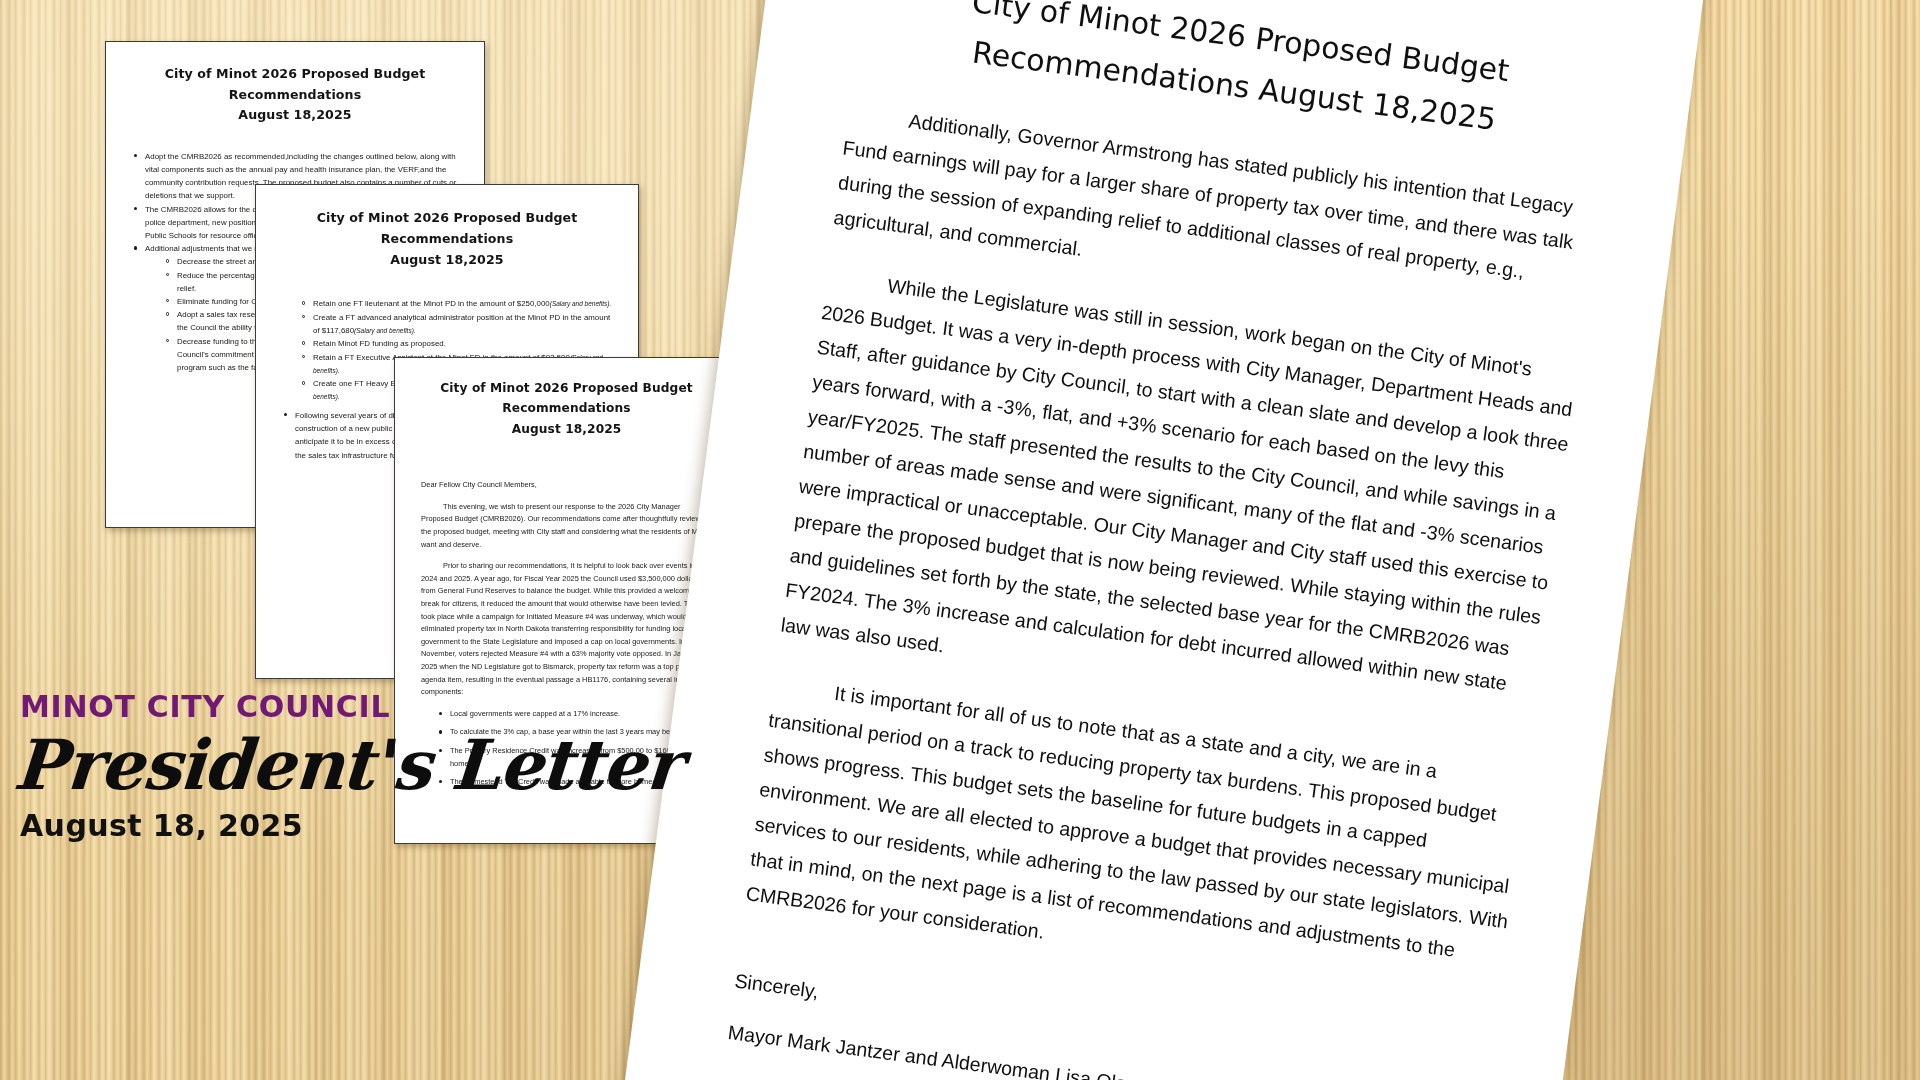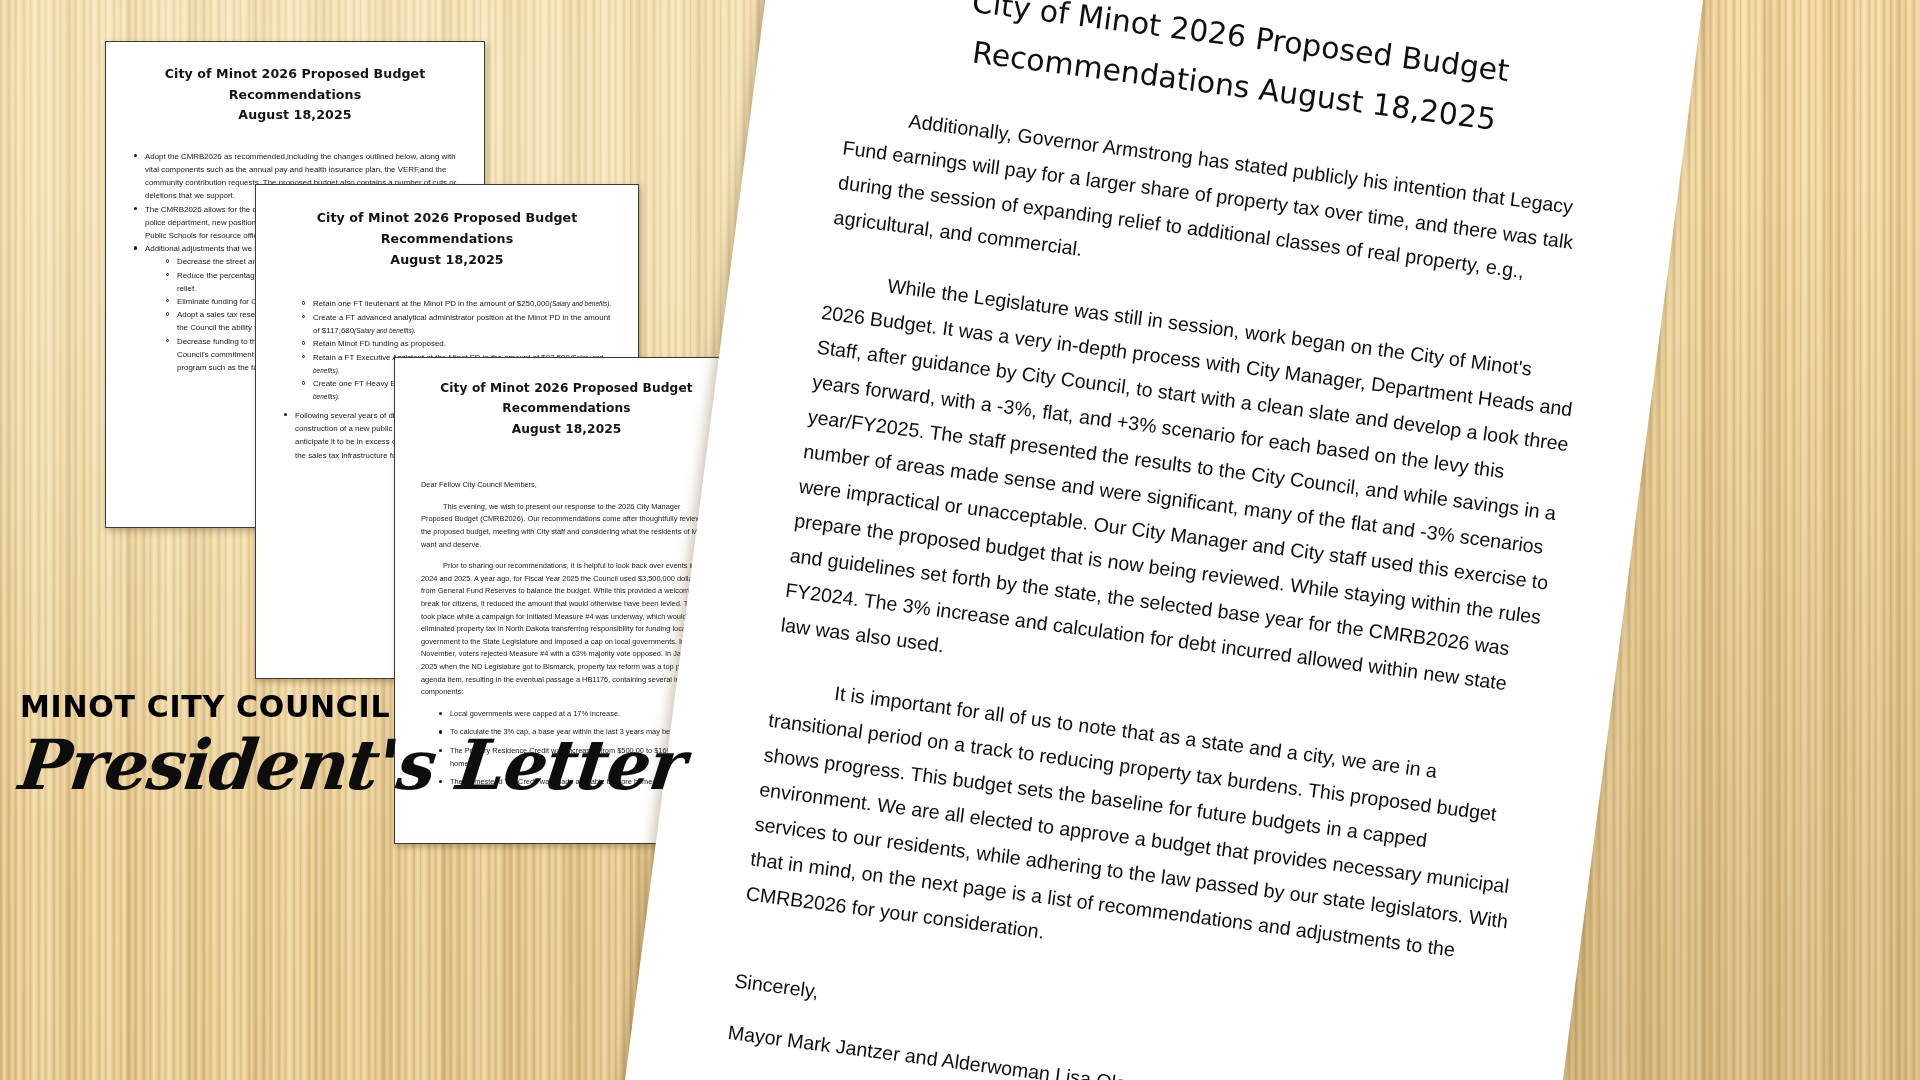--- a/index.html
+++ b/index.html
@@ -114,21 +114,21 @@
   }
   #bigpage .big-body p{margin:0 0 26px 0;}
   #bigpage .big-body p.ind{text-indent:62px;}
   #bigpage .sig{margin-top:44px;font-size:19.6px;line-height:52px;color:#0f0f0f;}
 
   
   #caption{position:absolute;left:20px;top:690px;width:620px;}
   #caption .kicker{
     font-family:"DejaVu Sans", sans-serif;
     font-weight:700;font-size:30px;letter-spacing:.7px;
-    color:#000000;line-height:34px;
+    color:#701a75;line-height:34px;
   }
   #caption .script{
     font-family:"DejaVu Serif", serif;
     font-style:italic;font-weight:700;
     font-size:69px;line-height:78px;color:#0d0d0d;
     letter-spacing:-1.5px;
     transform:skewX(-7deg);
     transform-origin:left center;
     margin:2px 0 4px 0;
     white-space:nowrap;
@@ -227,13 +227,14 @@
     <div class="sig">
       <div>Sincerely,</div>
       <div>Mayor Mark Jantzer and Alderwoman Lisa Olson</div>
     </div>
   </div>
 </div>
 
 <div id="caption">
   <div class="kicker">MINOT CITY COUNCIL</div>
   <div class="script">President's Letter</div>
+  <div class="dateline">August 18, 2025</div>
 </div>
 
 </body></html>

